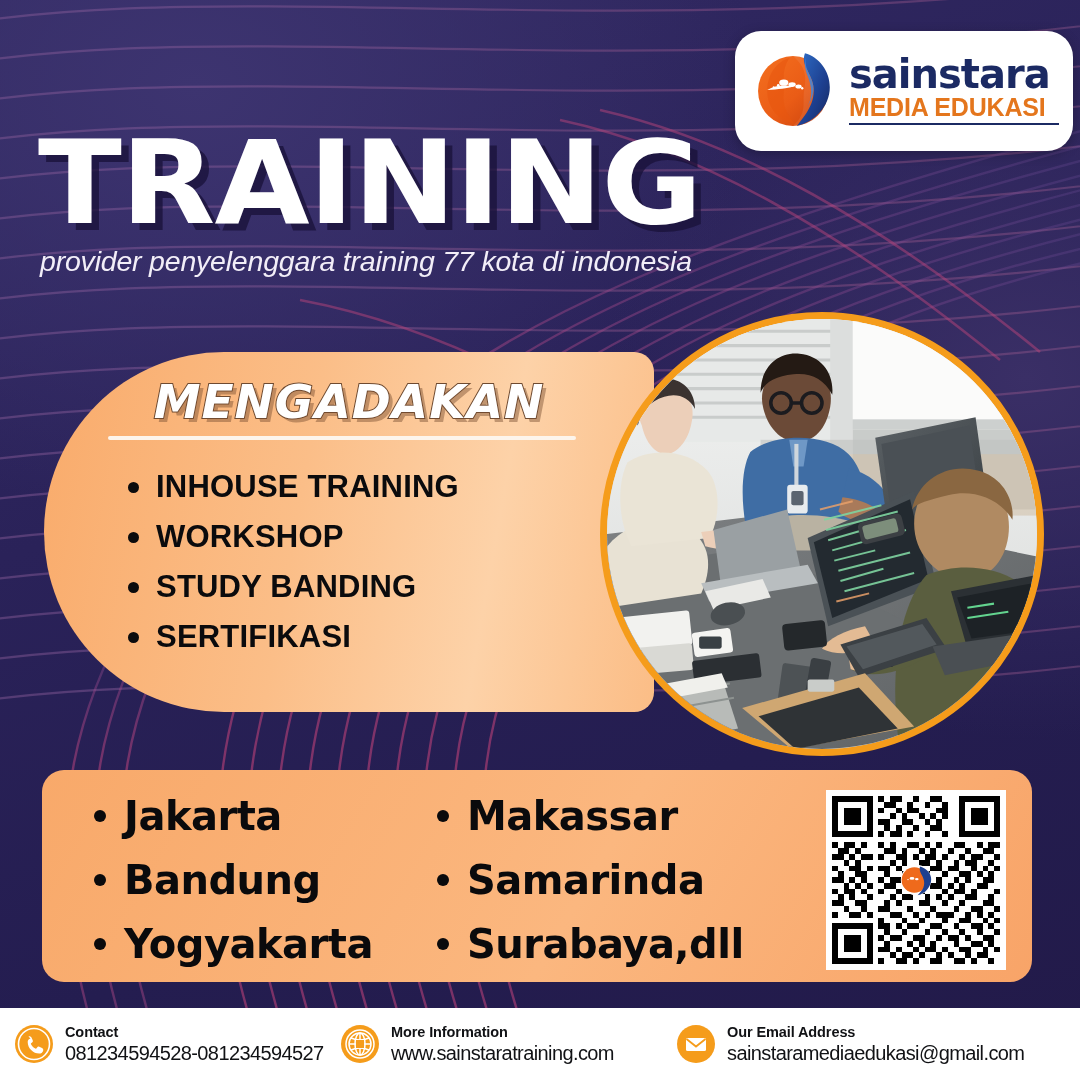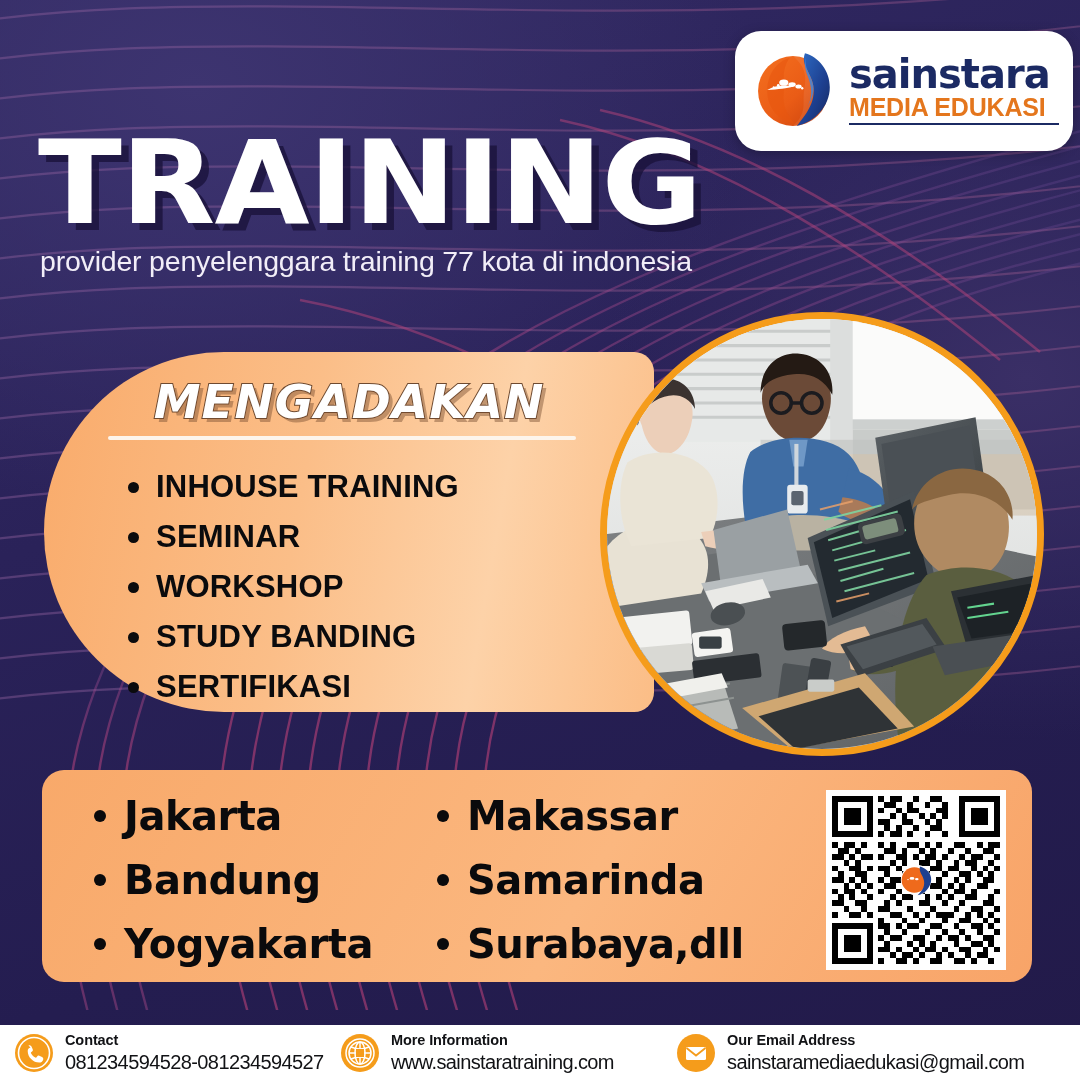--- a/index.html
+++ b/index.html
@@ -48,21 +48,21 @@
     font-family:"DejaVu Sans",sans-serif;
     font-size:116px;font-weight:bold;color:#ffffff;
     letter-spacing:-1px;line-height:1;
     transform:scaleX(1.06);transform-origin:left center;
     text-shadow:7px 7px 0 rgba(25,18,58,.78);
     white-space:nowrap;
   }
   .subhead{
     position:absolute;left:40px;top:245px;
     font-size:28.5px;color:#f2eef8;font-weight:400;
-    letter-spacing:-0.2px;white-space:nowrap;
+    letter-spacing:-0.2px;white-space:nowrap;font-style:italic;
   }
 
   
   .offer-card{
     position:absolute;left:44px;top:352px;width:610px;height:360px;
     background:linear-gradient(100deg,#f9ab6b 0%, #fbbe88 42%, #fdd2a8 72%, #fbbd86 100%);
     border-radius:200px 22px 22px 200px;
   }
   .offer-title{
     position:absolute;left:0;right:0;top:22px;text-align:center;
@@ -124,21 +124,21 @@
     background:#ffffff;padding:6px;box-sizing:border-box;
   }
   .qr-wrap svg{display:block;width:100%;height:100%;}
   .qr-logo{
     position:absolute;left:50%;top:50%;width:40px;height:40px;
     transform:translate(-50%,-50%);
   }
 
   
   .footer{
-    position:absolute;left:0;bottom:0;width:1080px;height:55px;
+    position:absolute;left:0;bottom:0;width:1080px;height:72px;
     background:#ffffff;display:flex;align-items:center;
   }
   .fitem{display:flex;align-items:center;gap:11px;}
   .fitem.contact{margin-left:14px;width:320px;}
   .fitem.web{margin-left:6px;width:330px;}
   .fitem.mail{margin-left:6px;}
   .ficon{width:40px;height:40px;flex:0 0 40px;position:relative;}
   .ficon svg{display:block;width:100%;height:100%;}
   .flabel{font-size:14.5px;font-weight:bold;color:#111215;line-height:1.25;letter-spacing:-0.1px;}
   .fvalue{font-size:20px;color:#111215;line-height:1.2;letter-spacing:-0.6px;white-space:nowrap;}
@@ -251,24 +251,20 @@
   <div class="headline">TRAINING</div>
   <div class="subhead">provider penyelenggara training 77 kota di indonesia</div>
 
   <div class="offer-card">
     <div class="offer-title">MENGADAKAN</div>
     <div class="offer-rule"></div>
     <ul class="offer-list">
       <li>
         <span class="dot"></span>
         <span>INHOUSE TRAINING</span>
-      </li>
-      <li>
-        <span class="dot"></span>
-        <span>SEMINAR</span>
       </li>
       <li>
         <span class="dot"></span>
         <span>WORKSHOP</span>
       </li>
       <li>
         <span class="dot"></span>
         <span>STUDY BANDING</span>
       </li>
       <li>

